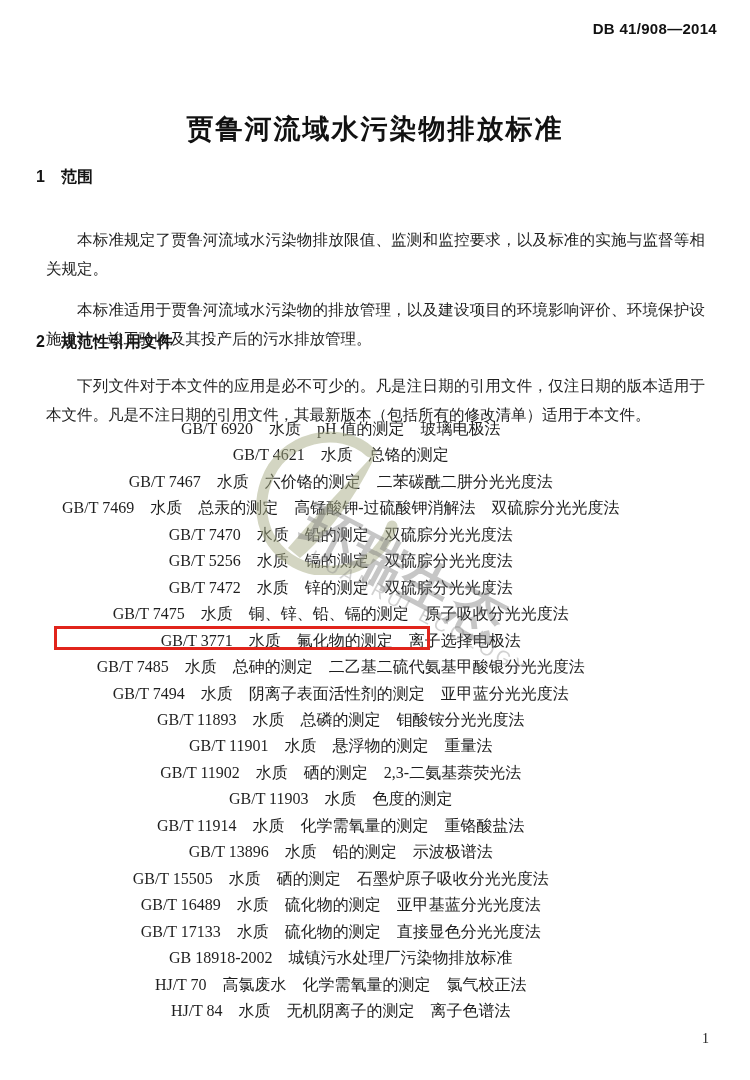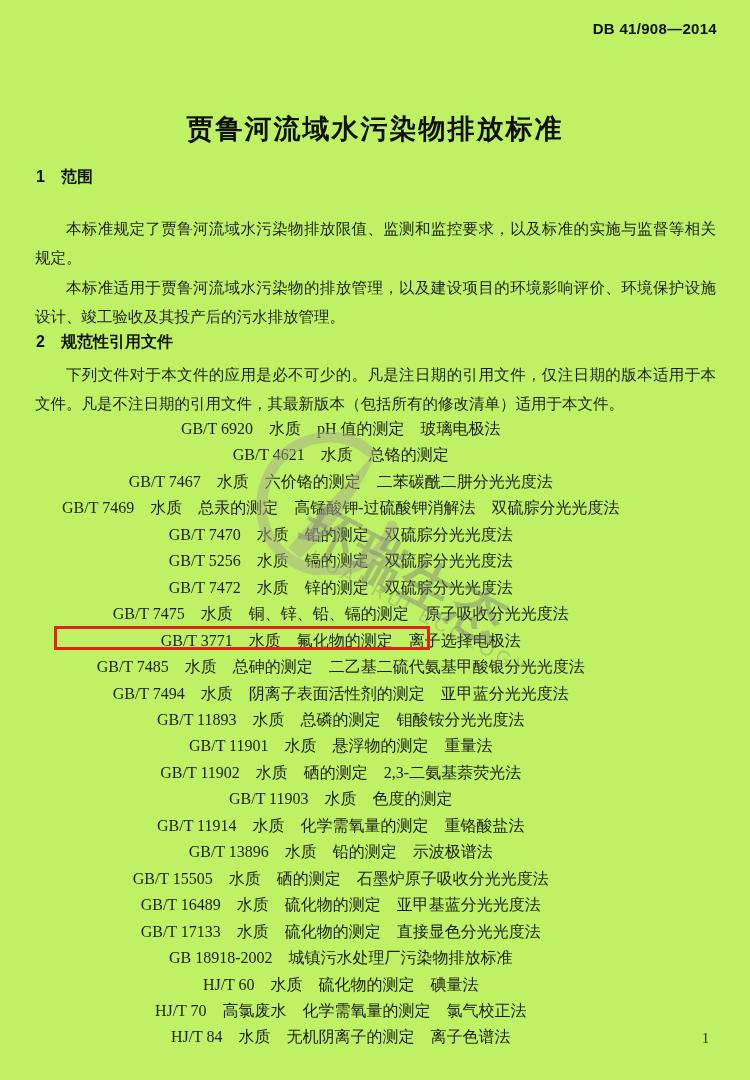--- a/index.html
+++ b/index.html
@@ -1,20 +1,20 @@
 <!DOCTYPE html>
 <html><head>
 <meta charset="utf-8">
 <style>
   html,body{margin:0;padding:0;background:#e9e9e9;}
   .page{
     position:relative;
     width:750px;height:1080px;
     margin:0 auto;
-    background:#bef264;
+    background:#ffffff;
     overflow:hidden;
     color:#1e1e1e;
     font-family:"Liberation Serif","DejaVu Serif",serif;
   }
   .header-code{
     position:absolute;top:20px;right:33px;
     font-family:"Liberation Sans","DejaVu Sans",sans-serif;
     font-size:15px;font-weight:bold;letter-spacing:.3px;color:#111;
   }
   .doc-title{
@@ -29,21 +29,21 @@
     font-size:16px;font-weight:bold;color:#151515;
   }
   #sec1-heading{top:167px;}
   #sec2-heading{top:332px;}
   .body-block{
     position:absolute;left:35px;width:681px;
     font-size:15.5px;line-height:29.3px;text-align:justify;
   }
   #sec1-body{top:214px;}
   #sec2-intro{top:360px;}
-  .body-block p{margin:0;text-indent:2em;}
+  .body-block p{margin:11px;text-indent:2em;}
   .ref-list{
     position:absolute;top:416px;left:62px;
     font-size:16px;line-height:26.45px;
   }
   .ref-item{white-space:nowrap;position:relative;text-align:center;}
   .red-box{
     position:absolute;left:-8px;top:-2px;
     width:376px;height:24px;
     border:3px solid #e1241b;
     box-sizing:border-box;
@@ -112,21 +112,20 @@
     <div class="ref-item">GB/T 11893　水质　总磷的测定　钼酸铵分光光度法</div>
     <div class="ref-item">GB/T 11901　水质　悬浮物的测定　重量法</div>
     <div class="ref-item">GB/T 11902　水质　硒的测定　2,3-二氨基萘荧光法</div>
     <div class="ref-item">GB/T 11903　水质　色度的测定</div>
     <div class="ref-item">GB/T 11914　水质　化学需氧量的测定　重铬酸盐法</div>
     <div class="ref-item">GB/T 13896　水质　铅的测定　示波极谱法</div>
     <div class="ref-item">GB/T 15505　水质　硒的测定　石墨炉原子吸收分光光度法</div>
     <div class="ref-item">GB/T 16489　水质　硫化物的测定　亚甲基蓝分光光度法</div>
     <div class="ref-item">GB/T 17133　水质　硫化物的测定　直接显色分光光度法</div>
     <div class="ref-item">GB 18918-2002　城镇污水处理厂污染物排放标准</div>
-    <div class="ref-item">HJ/T 60　水质　硫化物的测定　碘量法</div>
     <div class="ref-item">HJ/T 70　高氯废水　化学需氧量的测定　氯气校正法</div>
     <div class="ref-item">HJ/T 84　水质　无机阴离子的测定　离子色谱法</div>
   </div>
 
   <div class="watermark">
     <svg class="wm-logo" viewBox="0 0 150 145">
       <path d="M118 22 C 88 -6, 30 6, 14 52 C -2 98, 28 138, 74 141 C 108 143, 132 122, 140 96" fill="none" stroke="#a8ad86" stroke-width="11" stroke-linecap="round"></path>
       <path d="M36 118 C 62 88, 92 56, 126 20 C 104 68, 76 104, 48 128 Z" fill="#a8ad86"></path>
     </svg>
     <div class="wm-cn">环瑞生态</div>

